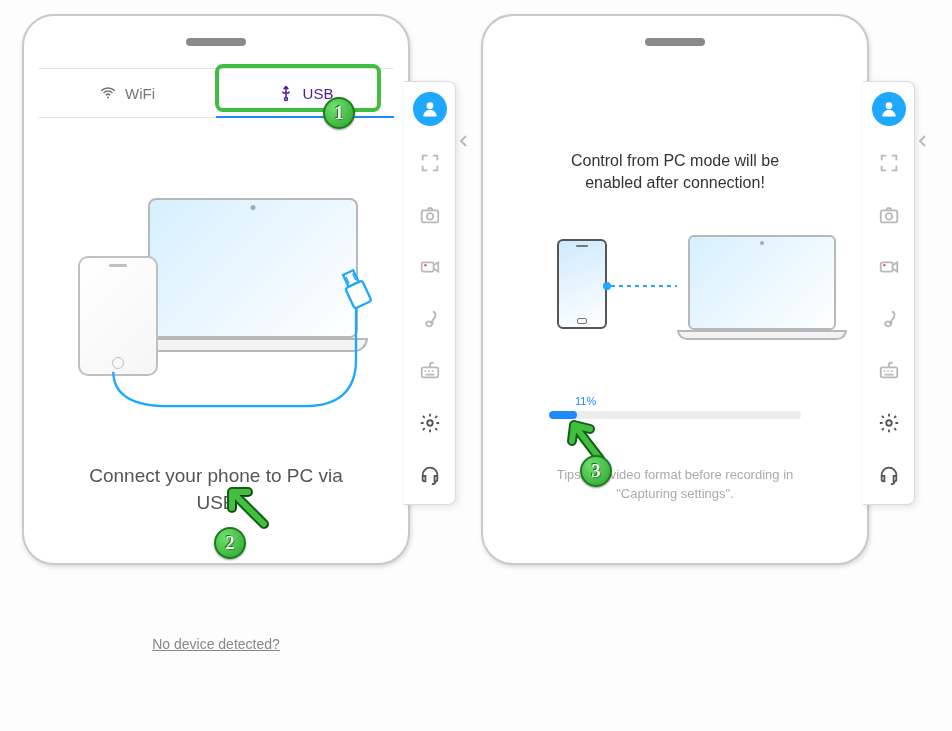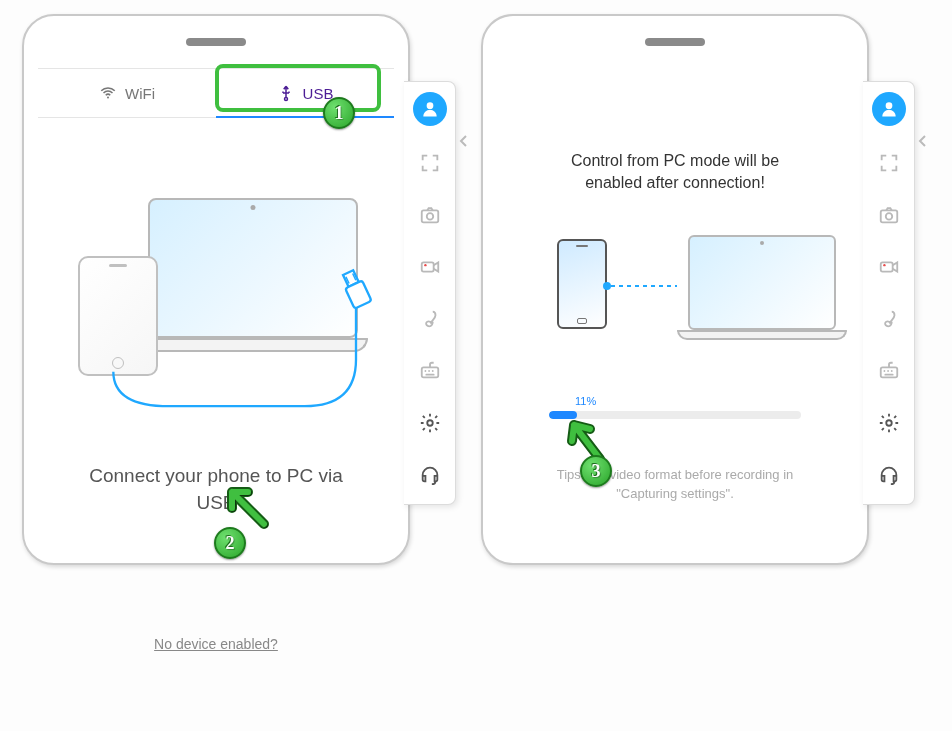--- a/index.html
+++ b/index.html
@@ -296,21 +296,21 @@
           <path d="M 70 188 Q 70 225 130 225 L 275 225 Q 330 225 330 175 L 330 110" fill="none" stroke="#1fa8ff" stroke-width="2.5"></path>
           <g transform="translate(316,80) rotate(-25 14 20)">
             <rect x="8" y="0" width="12" height="14" fill="#fff" stroke="#1fa8ff" stroke-width="2.5"></rect>
             <rect x="4" y="14" width="20" height="24" rx="3" fill="#fff" stroke="#1fa8ff" stroke-width="2.5"></rect>
             <line x1="10" y1="3" x2="10" y2="11" stroke="#1fa8ff" stroke-width="1.6"></line>
             <line x1="18" y1="3" x2="18" y2="11" stroke="#1fa8ff" stroke-width="1.6"></line>
           </g>
         </svg>
       </div>
       <div class="big-text">Connect your phone to PC via USB</div>
-      <a class="link-text">No device enabled?</a>
+      <a class="link-text">No device detected?</a>
     </div>
   </div>
 
   <div class="sidebar">
     <div class="side-icon user-badge">
       <svg viewBox="0 0 24 24">
           <circle cx="12" cy="8" r="4" fill="currentColor"></circle>
           <path d="M4 21c0-4.4 3.6-8 8-8s8 3.6 8 8" fill="currentColor"></path>
         </svg>
     </div>

